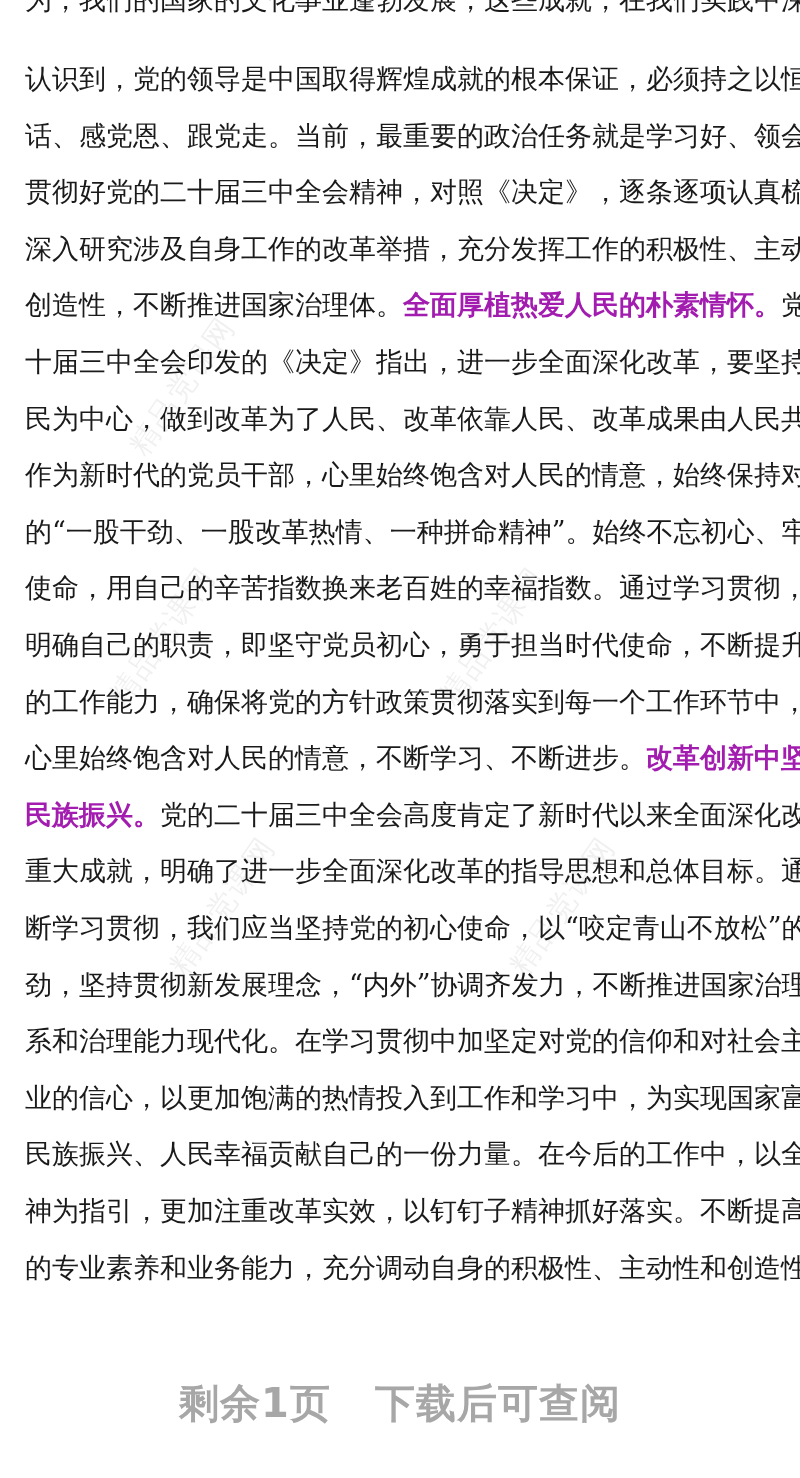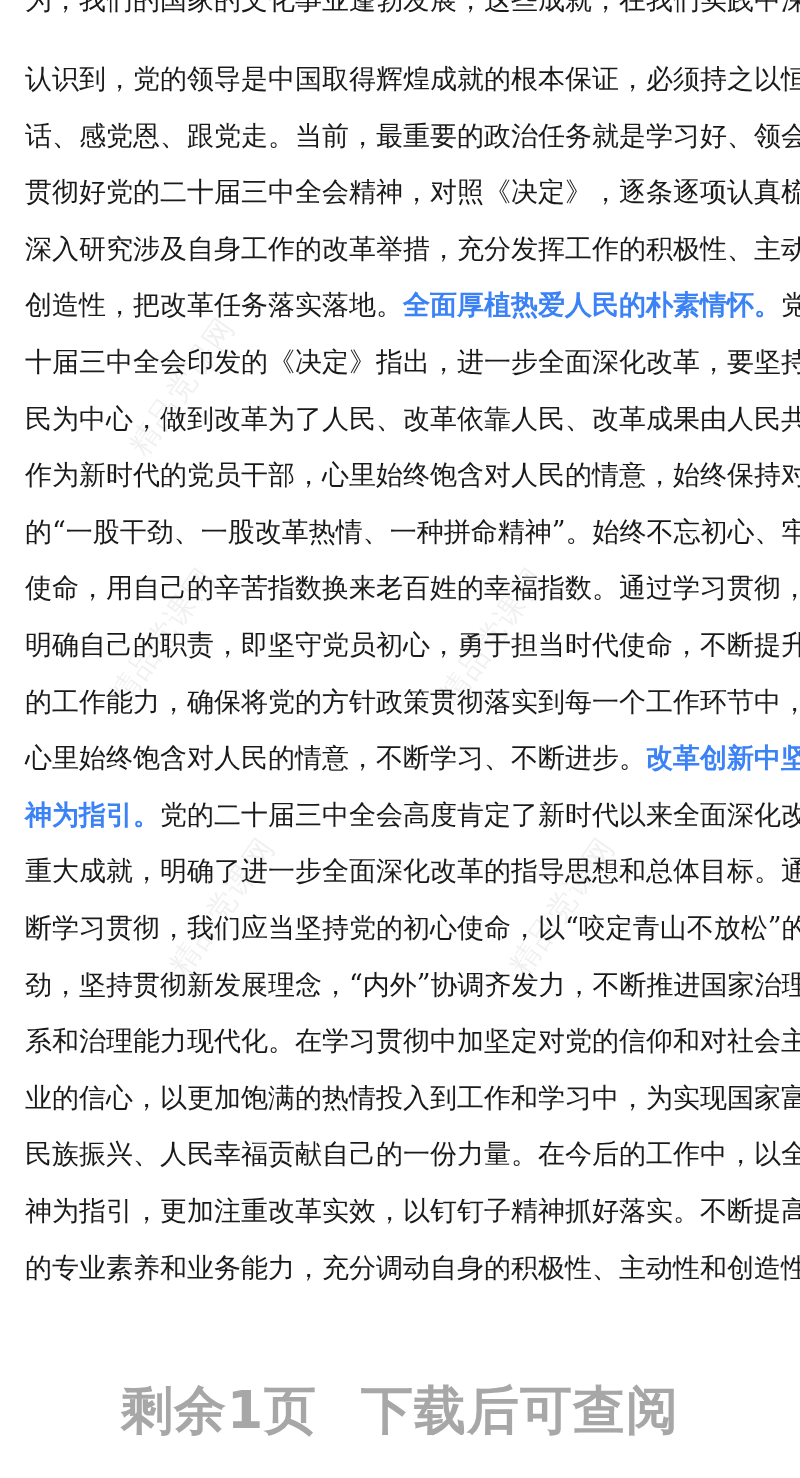--- a/index.html
+++ b/index.html
@@ -54,31 +54,31 @@
     text-align: justify;
     text-align-last: justify;
     letter-spacing: 0px;
   }
   .line.cut {
     top: -20px;
   }
   .b {
     font-weight: bold;
     font-family: Liberation Sans, sans-serif;
-    color: #3b82f6;
+    color: #a21caf;
   }
   .footer {
     position: absolute;
     left: 0;
     top: 1376px;
     width: 800px;
     text-align: center;
     font-family: "DejaVu Sans", "Liberation Sans", sans-serif;
     font-weight: bold;
-    font-size: 52px;
+    font-size: 40px;
     color: #a7a7a7;
     letter-spacing: 1px;
   }
   .footer span { display: inline-block; }
   .footer .gap { width: 44px; }
 </style>
 </head>
 <body>
 
 <div class="page">
@@ -90,30 +90,30 @@
     <div class="wm" style="left:500px; top:960px;">精品党课网</div>
     <div class="wm" style="left:120px; top:440px;">精品党课网</div>
   </div>
 
   <div class="lines" id="lines">
     <div class="line cut">为，我们的国家的文化事业蓬勃发展，这些成就，在我们实践中深刻地</div>
   <div class="line" style="top: 59px;"><span>认识到，党的领导是中国取得辉煌成就的根本保证，必须持之以恒听党</span></div>
       <div class="line" style="top: 115.6px;"><span>话、感党恩、跟党走。当前，最重要的政治任务就是学习好、领会好、</span></div>
       <div class="line" style="top: 172.2px;"><span>贯彻好党的二十届三中全会精神，对照《决定》，逐条逐项认真梳理，</span></div>
       <div class="line" style="top: 228.8px;"><span>深入研究涉及自身工作的改革举措，充分发挥工作的积极性、主动性、</span></div>
-      <div class="line" style="top: 285.4px;"><span>创造性，把改革任务落实落地。</span><span class="b">全面厚植热爱人民的朴素情怀。</span><span>党的二</span></div>
+      <div class="line" style="top: 285.4px;"><span>创造性，不断推进国家治理体。</span><span class="b">全面厚植热爱人民的朴素情怀。</span><span>党的二</span></div>
       <div class="line" style="top: 342px;"><span>十届三中全会印发的《决定》指出，进一步全面深化改革，要坚持以人</span></div>
       <div class="line" style="top: 398.6px;"><span>民为中心，做到改革为了人民、改革依靠人民、改革成果由人民共享。</span></div>
       <div class="line" style="top: 455.2px;"><span>作为新时代的党员干部，心里始终饱含对人民的情意，始终保持对工作</span></div>
       <div class="line" style="top: 511.8px;"><span>的“一股干劲、一股改革热情、一种拼命精神”。始终不忘初心、牢记</span></div>
       <div class="line" style="top: 568.4px;"><span>使命，用自己的辛苦指数换来老百姓的幸福指数。通过学习贯彻，更加</span></div>
       <div class="line" style="top: 625px;"><span>明确自己的职责，即坚守党员初心，勇于担当时代使命，不断提升自己</span></div>
       <div class="line" style="top: 681.6px;"><span>的工作能力，确保将党的方针政策贯彻落实到每一个工作环节中，充分</span></div>
       <div class="line" style="top: 738.2px;"><span>心里始终饱含对人民的情意，不断学习、不断进步。</span><span class="b">改革创新中坚定信心</span></div>
-      <div class="line" style="top: 794.8px;"><span class="b">神为指引。</span><span>党的二十届三中全会高度肯定了新时代以来全面深化改革的</span></div>
+      <div class="line" style="top: 794.8px;"><span class="b">民族振兴。</span><span>党的二十届三中全会高度肯定了新时代以来全面深化改革的</span></div>
       <div class="line" style="top: 851.4px;"><span>重大成就，明确了进一步全面深化改革的指导思想和总体目标。通过不</span></div>
       <div class="line" style="top: 908px;"><span>断学习贯彻，我们应当坚持党的初心使命，以“咬定青山不放松”的韧</span></div>
       <div class="line" style="top: 964.6px;"><span>劲，坚持贯彻新发展理念，“内外”协调齐发力，不断推进国家治理体</span></div>
       <div class="line" style="top: 1021.2px;"><span>系和治理能力现代化。在学习贯彻中加坚定对党的信仰和对社会主义事</span></div>
       <div class="line" style="top: 1077.8px;"><span>业的信心，以更加饱满的热情投入到工作和学习中，为实现国家富强、</span></div>
       <div class="line" style="top: 1134.4px;"><span>民族振兴、人民幸福贡献自己的一份力量。在今后的工作中，以全会精</span></div>
       <div class="line" style="top: 1191px;"><span>神为指引，更加注重改革实效，以钉钉子精神抓好落实。不断提高自身</span></div>
       <div class="line" style="top: 1247.6px;"><span>的专业素养和业务能力，充分调动自身的积极性、主动性和创造性积极</span></div>
     </div>
 

